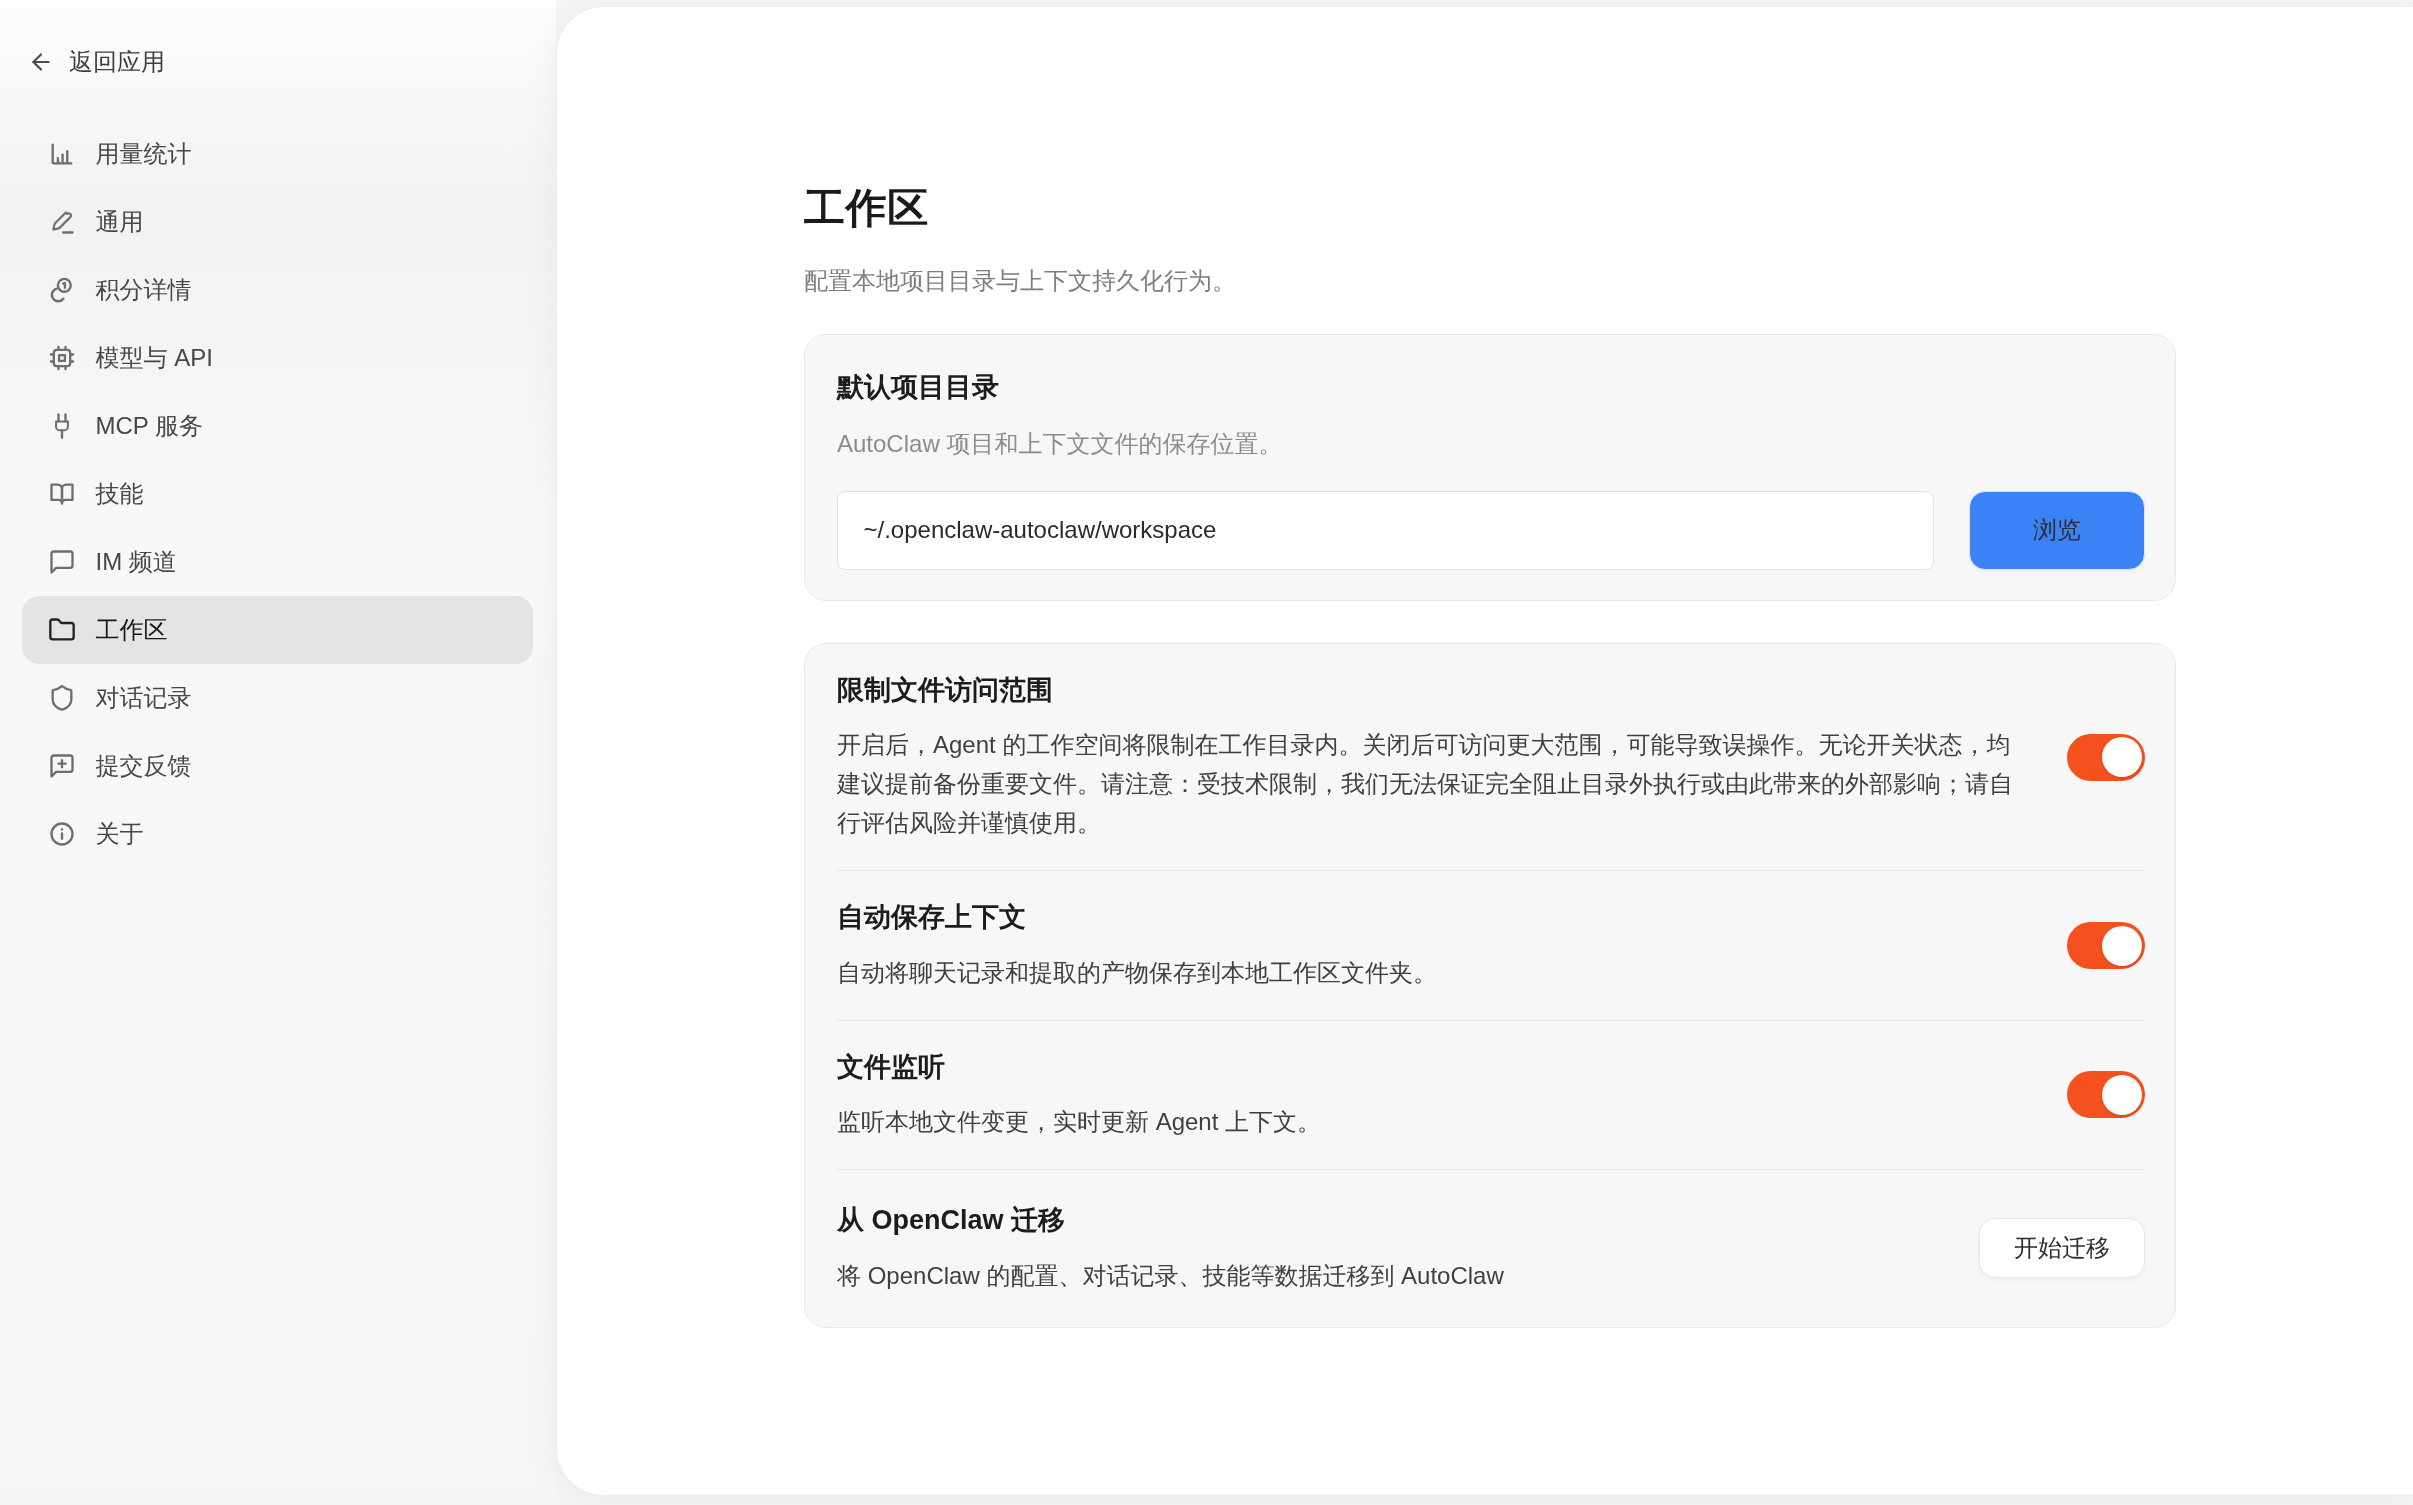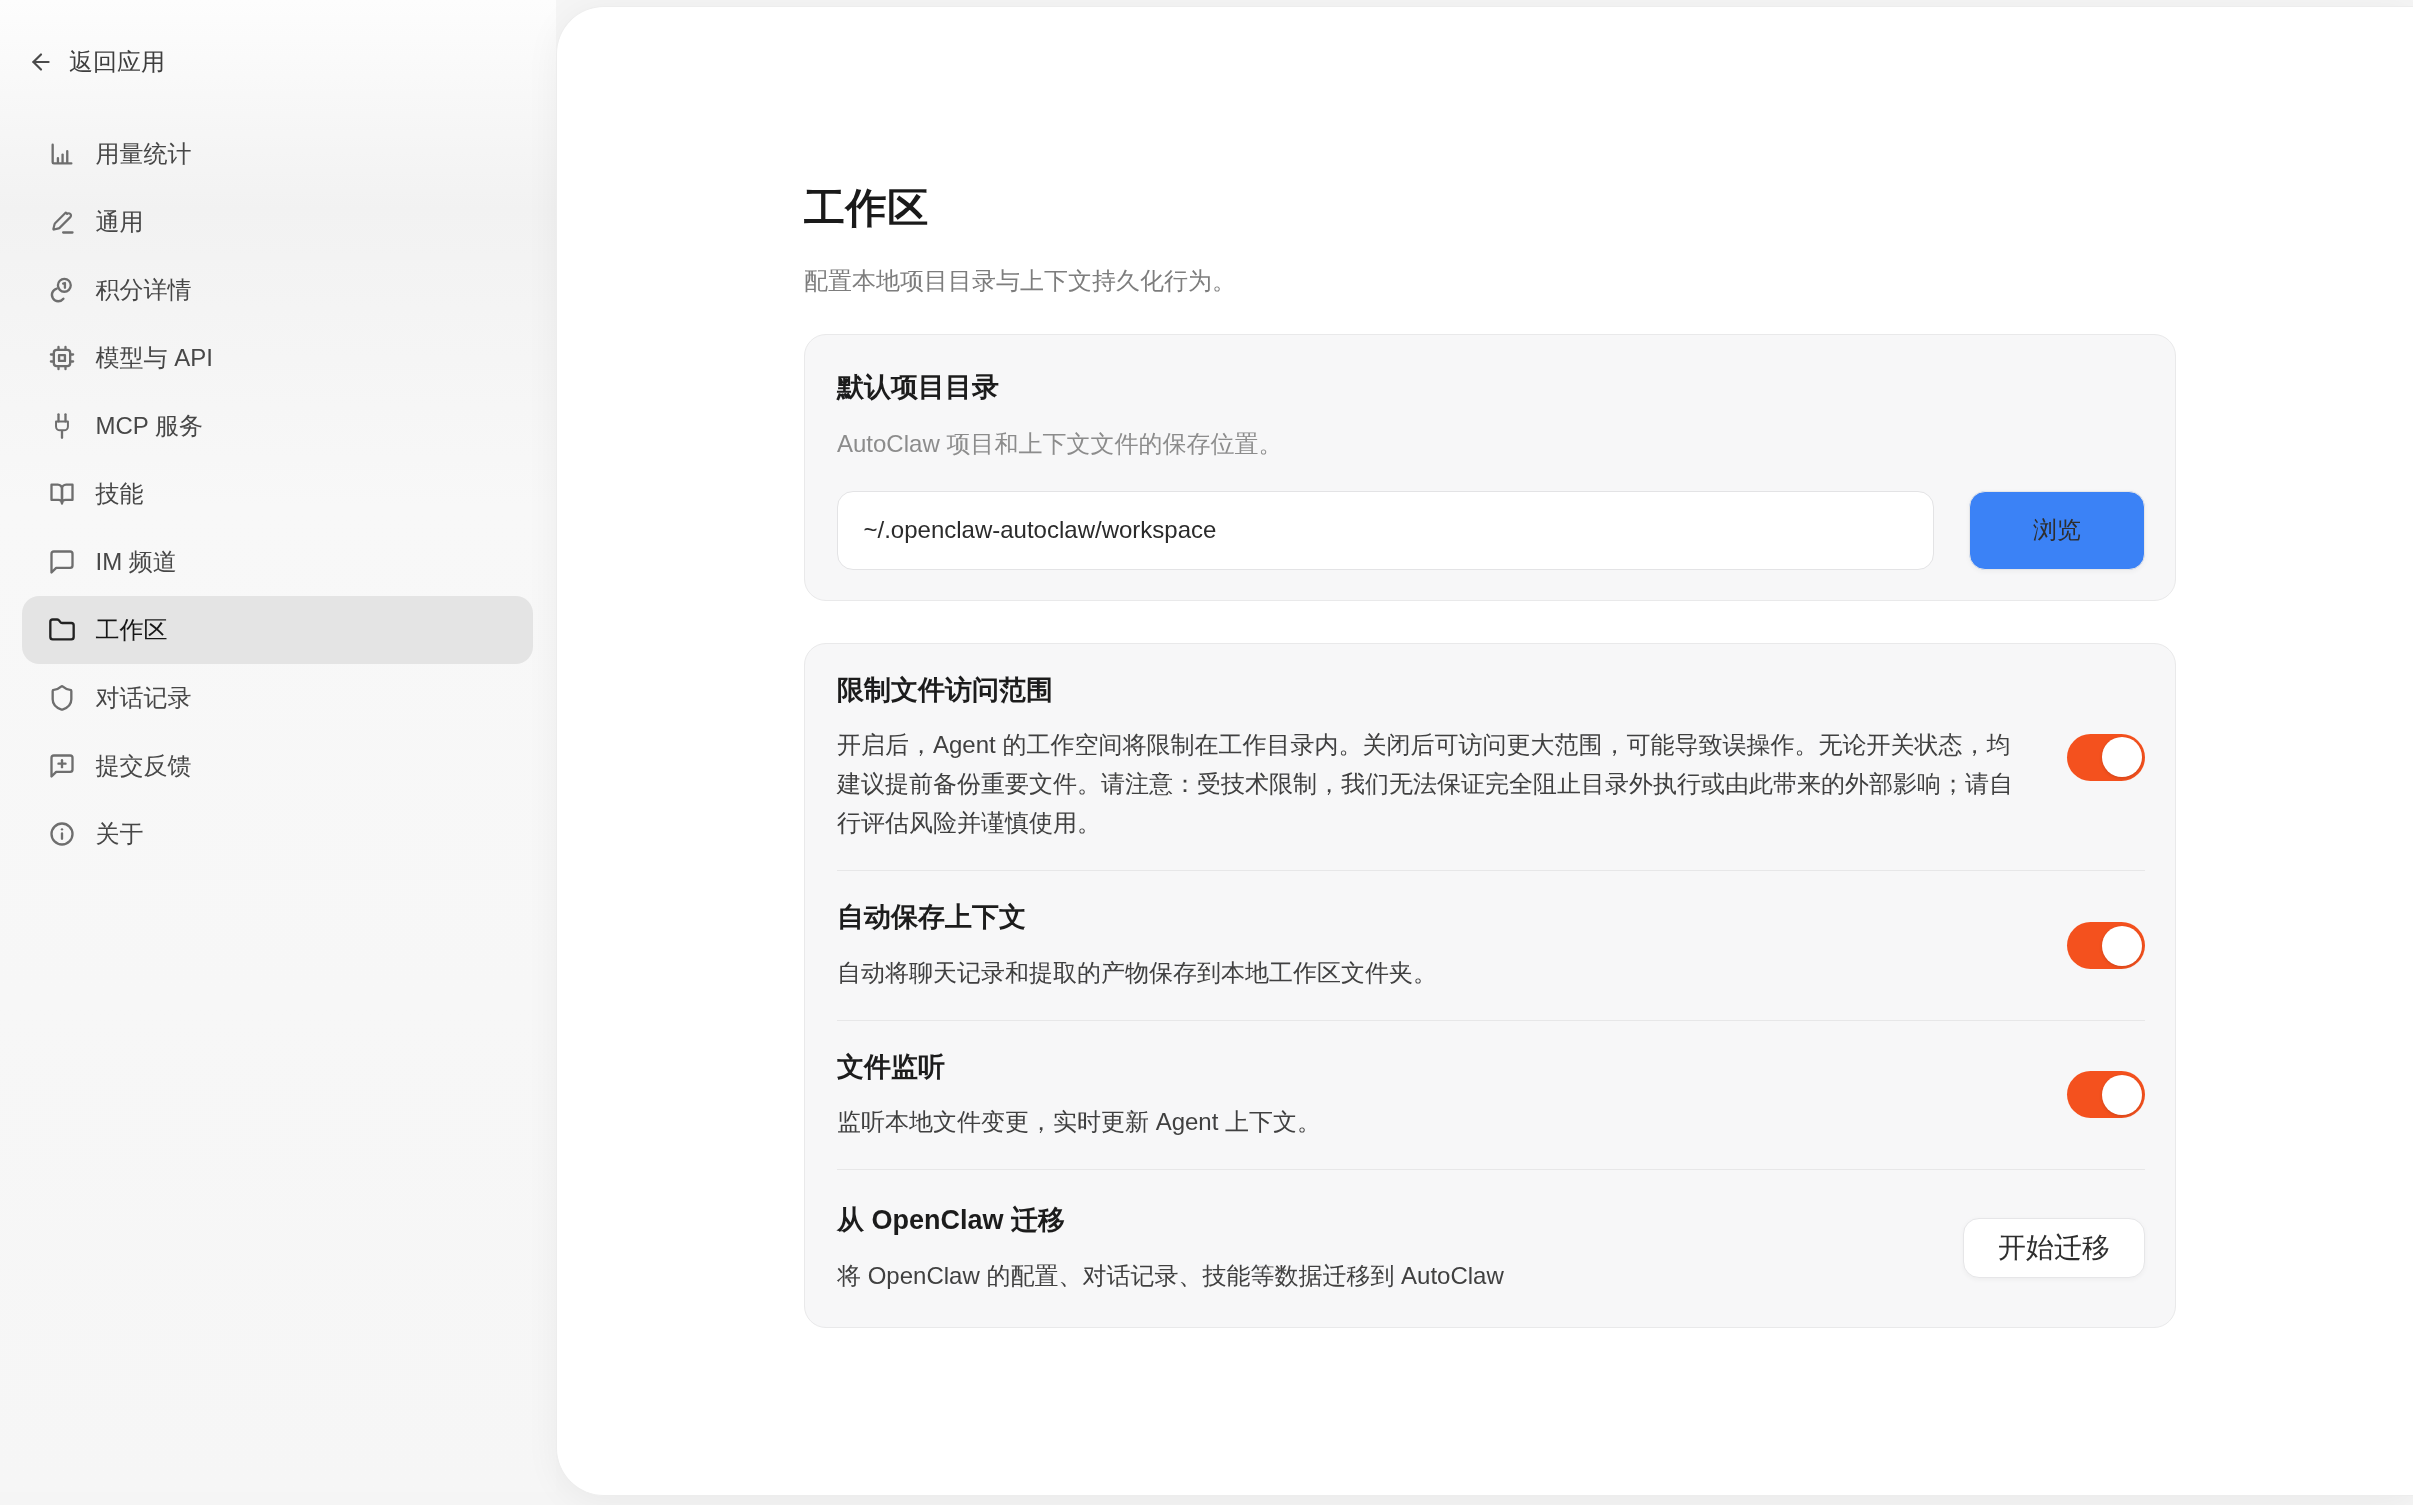--- a/index.html
+++ b/index.html
@@ -57,21 +57,21 @@
     border-radius: 22px;
     width: 100%;
   }
   .card-1 { padding: 34px 30px 30px 32px; }
   .card-title { font-size: 27px; font-weight: 600; color: #1c1c1c; }
   .card-desc { margin-top: 20px; font-size: 24px; color: #8c8c8c; line-height: 1.55; }
 
   .path-row { margin-top: 29px; display: flex; gap: 35px; }
   .path-input {
     flex: 1; height: 79px;
-    background: #ffffff; border: 1.2px solid #e3e3e5; border-radius: 16px;
+    background: #ffffff; border: 1.2px solid #e3e3e5; border-radius: 8px;
     padding: 0 25.5px; font-size: 24px; color: #2b2b2b;
     font-family: "Liberation Sans", "DejaVu Sans", sans-serif;
     outline: none;
   }
   .browse-btn {
     width: 176px; height: 79px;
     background: #3b82f6; border: 1.2px solid #e6e6e8; border-radius: 16px;
     font-size: 24px; color: #2e2e2e;
     box-shadow: 0 1.7px 5.8px rgba(0,0,0,0.04);
     cursor: pointer;
@@ -96,21 +96,21 @@
   }
   .toggle .thumb {
     position: absolute; top: 3.5px; right: 3.5px;
     width: 40px; height: 40px; border-radius: 50%;
     background: #ffffff;
     box-shadow: 0 1.2px 3.5px rgba(0,0,0,0.15);
   }
   .migrate-btn {
     flex: none; height: 60px; padding: 0 34px;
     background: #ffffff; border: 1.2px solid #e6e6e8; border-radius: 16px;
-    font-size: 28px; color: #2e2e2e; white-space: nowrap;
+    font-size: 24px; color: #2e2e2e; white-space: nowrap;
     box-shadow: 0 1.7px 5.8px rgba(0,0,0,0.04);
     cursor: pointer;
     font-family: "Liberation Sans", "DejaVu Sans", sans-serif;
   }
 </style>
 </head>
 <body>
 
 <div class="app">
 

